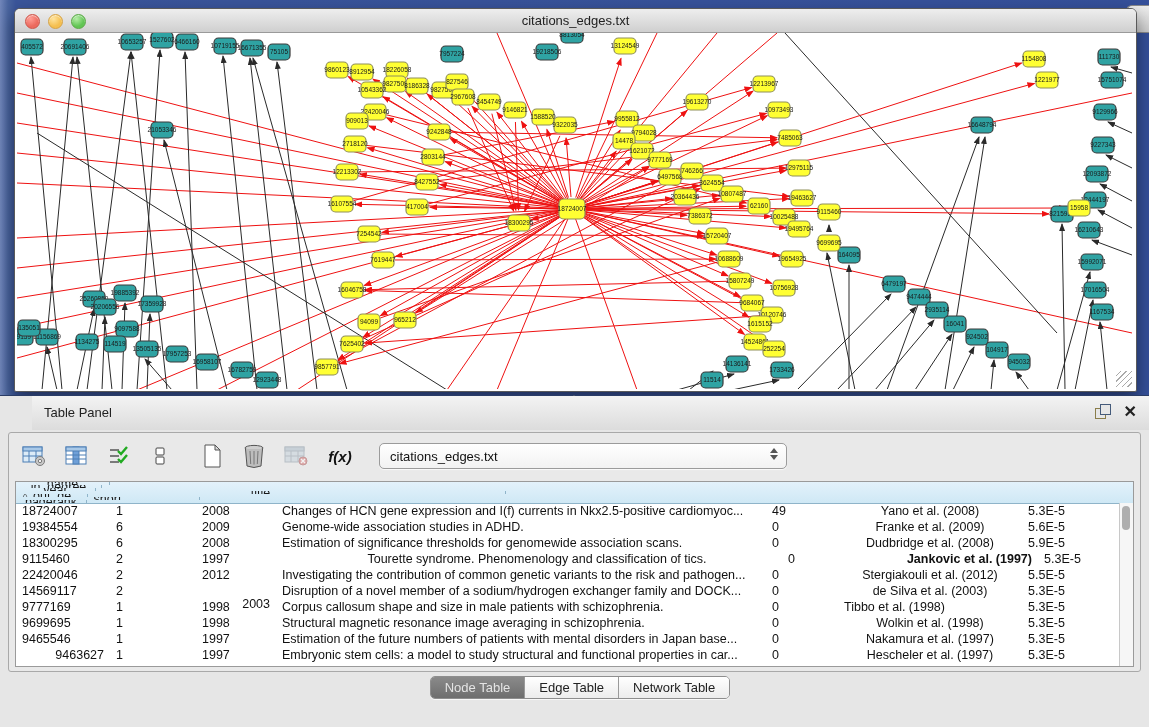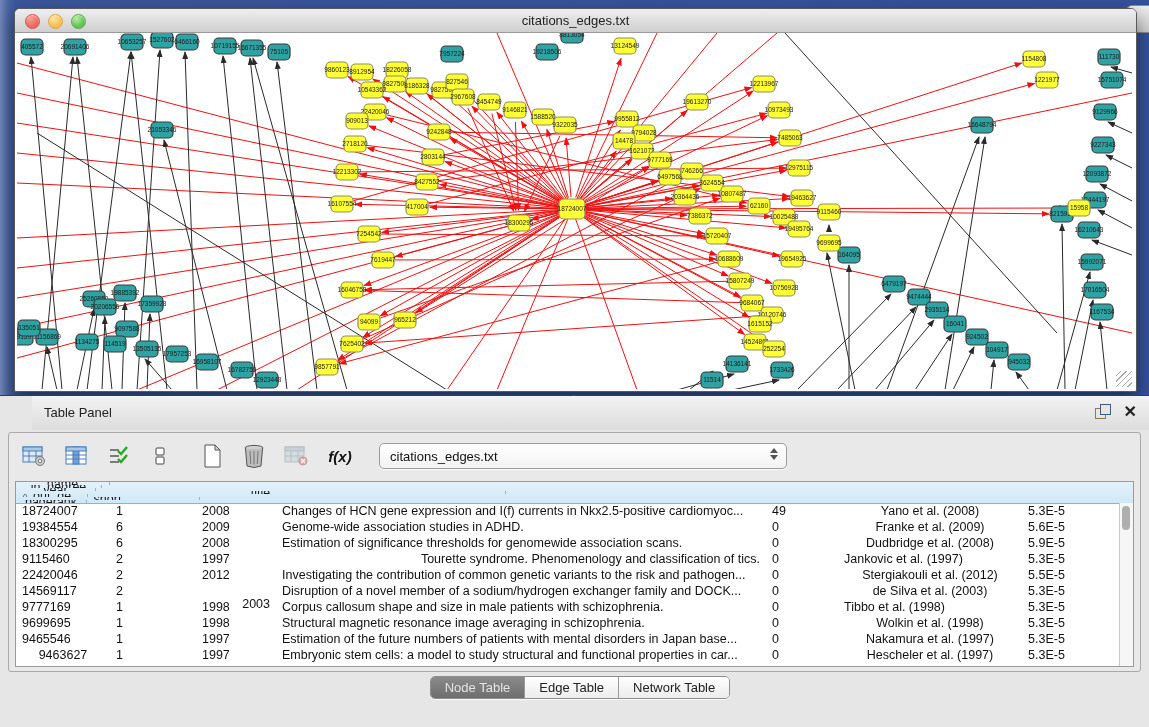--- a/index.html
+++ b/index.html
@@ -884,23 +884,23 @@
             <div class="gcell" style="width: 80px; text-align: left;">2008</div>
             <div class="gcell" style="width: 490px; text-align: left;">Estimation of significance thresholds for genomewide association scans.</div>
             <div class="gcell" style="width: 72px; text-align: left;">0</div>
             <div class="gcell" style="width: 184px; text-align: center;">Dudbridge et al. (2008)</div>
             <div class="gcell" style="width: 71px; text-align: left;">5.9E-5</div>
           </div>
           <div class="grow">
             <div class="gcell" style="width: 94px; text-align: left;">9115460</div>
             <div class="gcell" style="width: 86px; text-align: left;">2</div>
             <div class="gcell" style="width: 80px; text-align: left;">1997</div>
-            <div class="gcell" style="width: 490px; text-align: right;">Tourette syndrome. Phenomenology and classification of tics.</div>
+            <div class="gcell" style="width: 490px; text-align: center; margin-left: 16px;">Tourette syndrome. Phenomenology and classification of tics.</div>
             <div class="gcell" style="width: 72px; text-align: left;">0</div>
-            <div class="gcell" style="width: 184px; text-align: left;">Jankovic et al. (1997)</div>
+            <div class="gcell" style="width: 184px; text-align: right; font-weight: bold;">Jankovic et al. (1997)</div>
             <div class="gcell" style="width: 71px; text-align: left;">5.3E-5</div>
           </div>
           <div class="grow">
             <div class="gcell" style="width: 94px; text-align: left;">22420046</div>
             <div class="gcell" style="width: 86px; text-align: left;">2</div>
             <div class="gcell" style="width: 80px; text-align: left;">2012</div>
             <div class="gcell" style="width: 490px; text-align: left;">Investigating the contribution of common genetic variants to the risk and pathogen...</div>
             <div class="gcell" style="width: 72px; text-align: left;">0</div>
             <div class="gcell" style="width: 184px; text-align: center;">Stergiakouli et al. (2012)</div>
             <div class="gcell" style="width: 71px; text-align: left;">5.5E-5</div>
@@ -935,21 +935,21 @@
           <div class="grow">
             <div class="gcell" style="width: 94px; text-align: left;">9465546</div>
             <div class="gcell" style="width: 86px; text-align: left;">1</div>
             <div class="gcell" style="width: 80px; text-align: left;">1997</div>
             <div class="gcell" style="width: 490px; text-align: left;">Estimation of the future numbers of patients with mental disorders in Japan base...</div>
             <div class="gcell" style="width: 72px; text-align: left;">0</div>
             <div class="gcell" style="width: 184px; text-align: center;">Nakamura et al. (1997)</div>
             <div class="gcell" style="width: 71px; text-align: left;">5.3E-5</div>
           </div>
           <div class="grow">
-            <div class="gcell" style="width: 94px; text-align: center;">9463627</div>
+            <div class="gcell" style="width: 94px; text-align: right;">9463627</div>
             <div class="gcell" style="width: 86px; text-align: left;">1</div>
             <div class="gcell" style="width: 80px; text-align: left;">1997</div>
             <div class="gcell" style="width: 490px; text-align: left;">Embryonic stem cells: a model to study structural and functional properties in car...</div>
             <div class="gcell" style="width: 72px; text-align: left;">0</div>
             <div class="gcell" style="width: 184px; text-align: center;">Hescheler et al. (1997)</div>
             <div class="gcell" style="width: 71px; text-align: left;">5.3E-5</div>
           </div>
         </div>
       <div class="vscroll">
         <div class="vthumb"></div>

